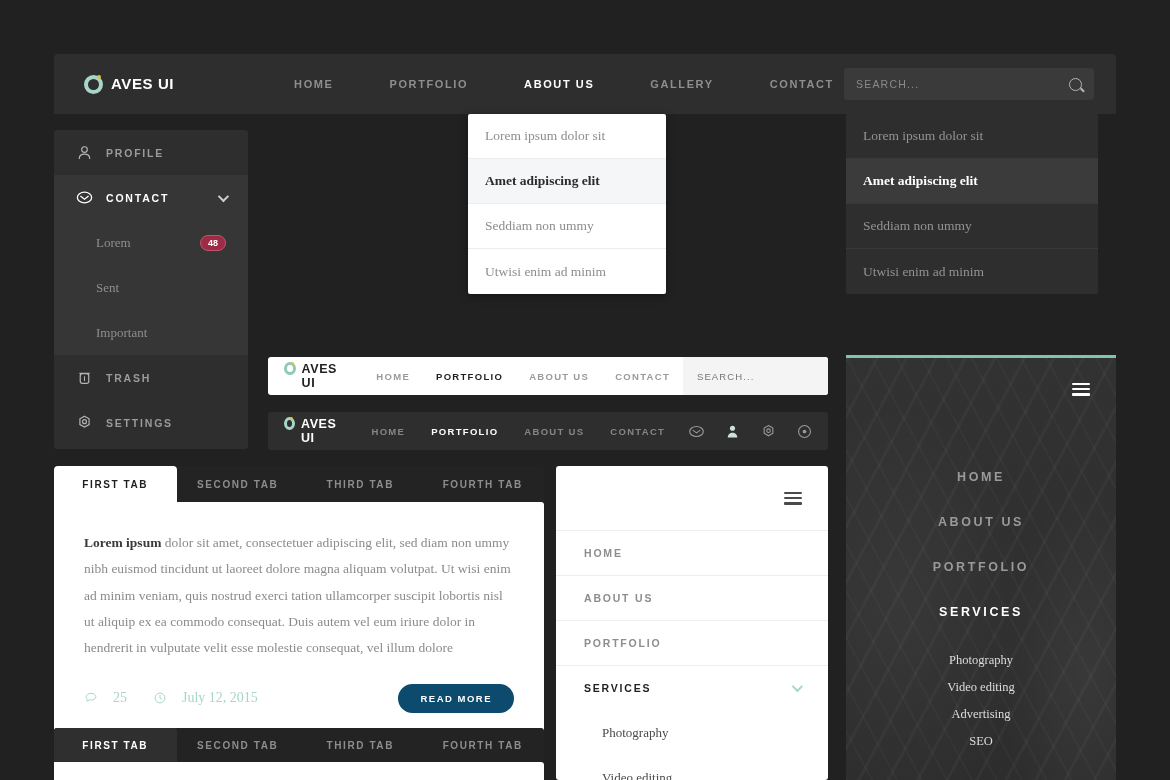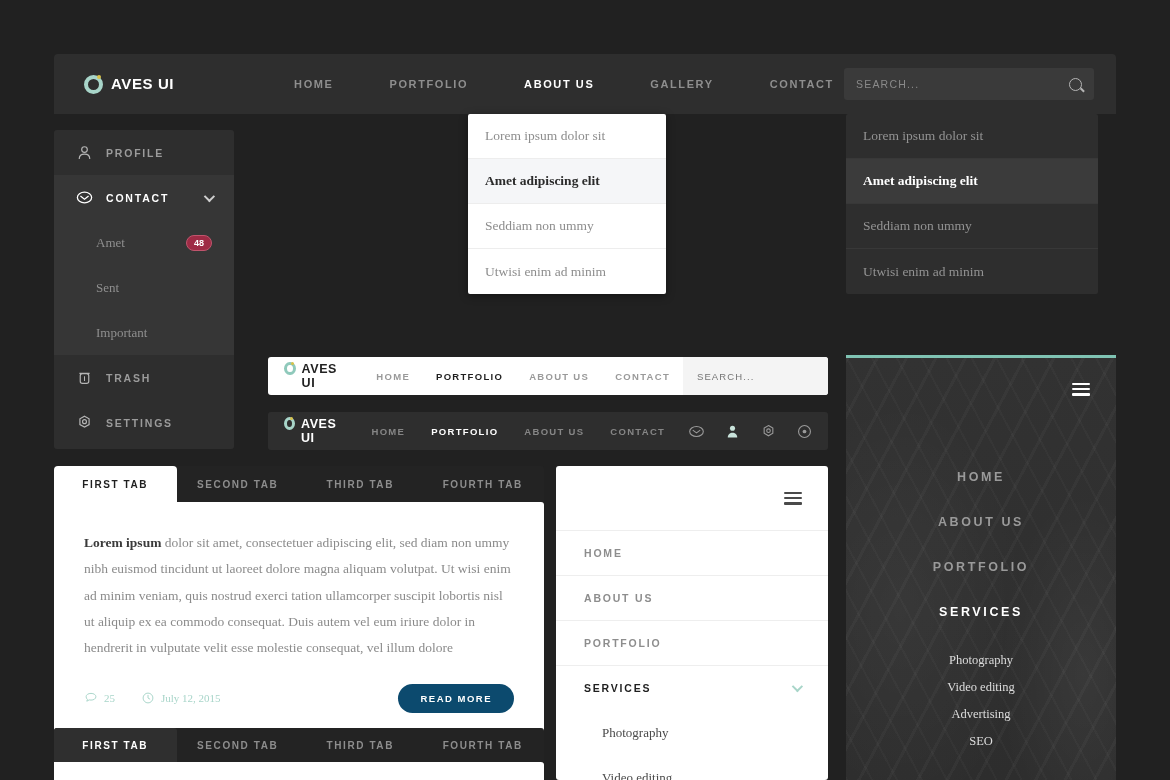--- a/index.html
+++ b/index.html
@@ -45,21 +45,21 @@
     color:#9a9a9a; font-size:10.5px; letter-spacing:1.2px;
     font-family:"Liberation Sans",sans-serif;
   }
   .search-box input::placeholder{ color:#8a8a8a; }
   .mag{ width:13px;height:13px;border:1.6px solid #b5b5b5;border-radius:50%;position:relative;}
   .mag::after{content:"";position:absolute;width:5px;height:1.6px;background:#b5b5b5;
     transform:rotate(45deg); bottom:-1px; right:-4px;}
 
   
   .sidebar{
-    position:absolute; left:54px; top:130px; width:180px;
+    position:absolute; left:54px; top:130px; width:194px;
     background:#2e2e2e; border-radius:3px; overflow:hidden; padding-bottom:4px;
   }
   .side-item{
     height:45px; display:flex; align-items:center; padding:0 22px;
     color:#9b9b9b; font-size:10.5px; letter-spacing:1.8px; font-weight:bold;
     position:relative;
   }
   .side-item.open{ background:#363636; color:#fff; }
   .side-ic{ width:17px;height:17px; margin-right:13px; display:inline-block; flex:none;}
   .chev{ position:absolute; right:22px; width:8px;height:8px;
@@ -150,22 +150,22 @@
   .tabs1 .tab.active{ background:#fff; color:#1f1f1f; border-radius:4px 4px 0 0;}
   .tab-body{
     background:#fff; border-radius:0 3px 3px 3px; padding:28px 30px 22px 30px;
   }
   .tab-body p{
     font-family:"Liberation Serif", serif; font-size:13.5px; line-height:1.95;
     color:#8b8b8b;
   }
   .tab-body p b{ color:#3a3a3a; font-weight:bold;}
   .meta-row{ display:flex; align-items:center; margin-top:22px;}
-  .meta{ display:flex;align-items:center;gap:6px;margin-right:26px;
-    font-family:"Liberation Serif",serif;font-size:11px;color:#A8D5C9;}
+  .meta{ display:flex;align-items:center;gap:15px;margin-right:26px;
+    font-family:"Liberation Serif",serif;font-size:14px;color:#A8D5C9;}
   .btn-read{
     margin-left:auto; background:#0c4a6e; color:#fff; border:none;
     border-radius:16px; padding:9px 22px; font-size:9.5px;
     letter-spacing:1.5px; font-weight:bold; cursor:pointer;
     font-family:"Liberation Sans",sans-serif;
   }
 
   
   .tabs2{ position:absolute; left:54px; top:728px; width:490px;}
   .tabs2 .tabbar{ background:#232323; height:34px;}
@@ -257,21 +257,21 @@
             <ellipse cx="10" cy="10" rx="8.4" ry="6.4" fill="none" stroke="#ffffff" stroke-width="1.5"></ellipse>
             <path d="M5.2 8.2 L10 12 L14.8 8.2" fill="none" stroke="#ffffff" stroke-width="1.5"></path>
           </svg>
       </span>
       <span>CONTACT</span>
       <span class="chev"></span>
     </div>
 
     <div class="submenu">
       <div class="sub-item">
-        <span>Amet</span>
+        <span>Lorem</span>
         <span class="badge">48</span>
       </div>
       <div class="sub-item">
         <span>Sent</span>
       </div>
       <div class="sub-item">
         <span>Important</span>
       </div>
     </div>
 

